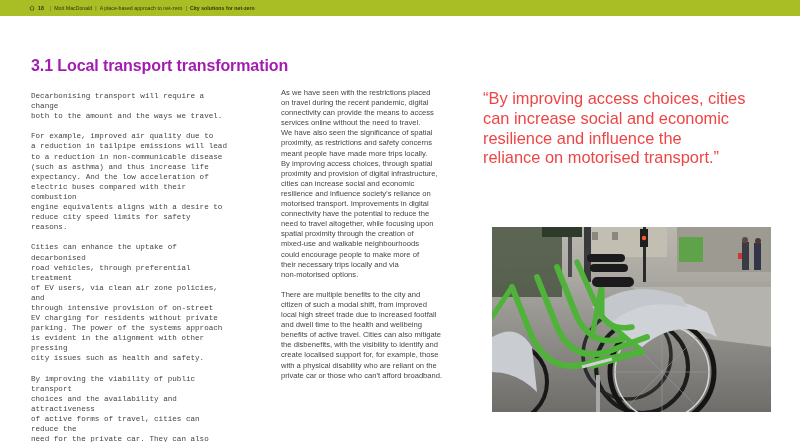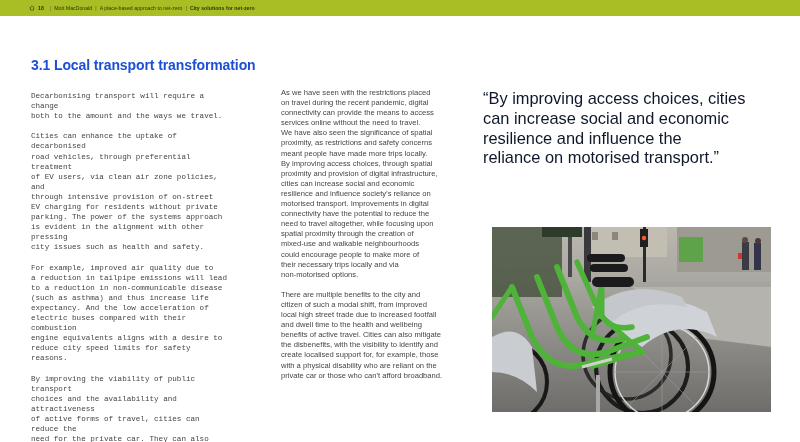--- a/index.html
+++ b/index.html
@@ -14,35 +14,35 @@
       font-size: 5.2px; color: #2c3a0a;
       letter-spacing: 0.02px;
     }
     .topbar .home-icon { display: inline-block; width: 6px; height: 6px; margin-right: 3px; }
     .topbar .pg { font-weight: bold; margin-right: 3px; }
     .topbar .sep { margin: 0 3px; opacity: 0.7; }
     .topbar .current { font-weight: bold; }
 
     .title {
       position: absolute; left: 31px; top: 57px;
-      font-size: 14px; font-weight: bold; color: #1d4ed8;
+      font-size: 16px; font-weight: bold; color: #a21caf;
       letter-spacing: -0.1px;
       white-space: nowrap;
     }
 
     .col {
       position: absolute; font-size: 7.6px; line-height: 10.1px; color: #454545;
     }
     .col p { margin-bottom: 10.1px; white-space: pre-line; }
     .col1 { left: 31px; top: 91px; width: 200px; font-family: Liberation Mono, monospace; }
     .col2 { left: 281px; top: 88px; width: 190px; }
 
     .quote {
       position: absolute; left: 483px; top: 89px; width: 300px;
-      font-size: 16.4px; line-height: 19.8px; color: #0f172a;
+      font-size: 16.4px; line-height: 19.8px; color: #ef4444;
       white-space: pre-line;
     }
 
     .photo {
       position: absolute; left: 492px; top: 227px; width: 279px; height: 185px;
       overflow: hidden; background: #8a8a86;
     }
     .photo svg { display: block; width: 100%; height: 100%; }
   </style>
 </head>
@@ -59,36 +59,36 @@
   <span>A place-based approach to net-zero</span>
   <span class="sep">|</span>
   <span class="current">City solutions for net-zero</span>
 </div>
 
 <h1 class="title">3.1 Local transport transformation</h1>
 
 <div class="col col1">
   <p>Decarbonising transport will require a change
 both to the amount and the ways we travel.</p>
+  <p>For example, improved air quality due to
+a reduction in tailpipe emissions will lead
+to a reduction in non-communicable disease
+(such as asthma) and thus increase life
+expectancy. And the low acceleration of
+electric buses compared with their combustion
+engine equivalents aligns with a desire to
+reduce city speed limits for safety reasons.</p>
   <p>Cities can enhance the uptake of decarbonised
 road vehicles, through preferential treatment
 of EV users, via clean air zone policies, and
 through intensive provision of on-street
 EV charging for residents without private
 parking. The power of the systems approach
 is evident in the alignment with other pressing
 city issues such as health and safety.</p>
-  <p>For example, improved air quality due to
-a reduction in tailpipe emissions will lead
-to a reduction in non-communicable disease
-(such as asthma) and thus increase life
-expectancy. And the low acceleration of
-electric buses compared with their combustion
-engine equivalents aligns with a desire to
-reduce city speed limits for safety reasons.</p>
   <p>By improving the viability of public transport
 choices and the availability and attractiveness
 of active forms of travel, cities can reduce the
 need for the private car. They can also support
 a reduction in car miles travelled, through
 schemes that stimulate car clubs and car sharing.
 An overhaul of the current system of multiple
 city bus operators may enable overall improved
 efficacy, for example through smaller buses on
 more agile bus routes with integrated ticketing.

